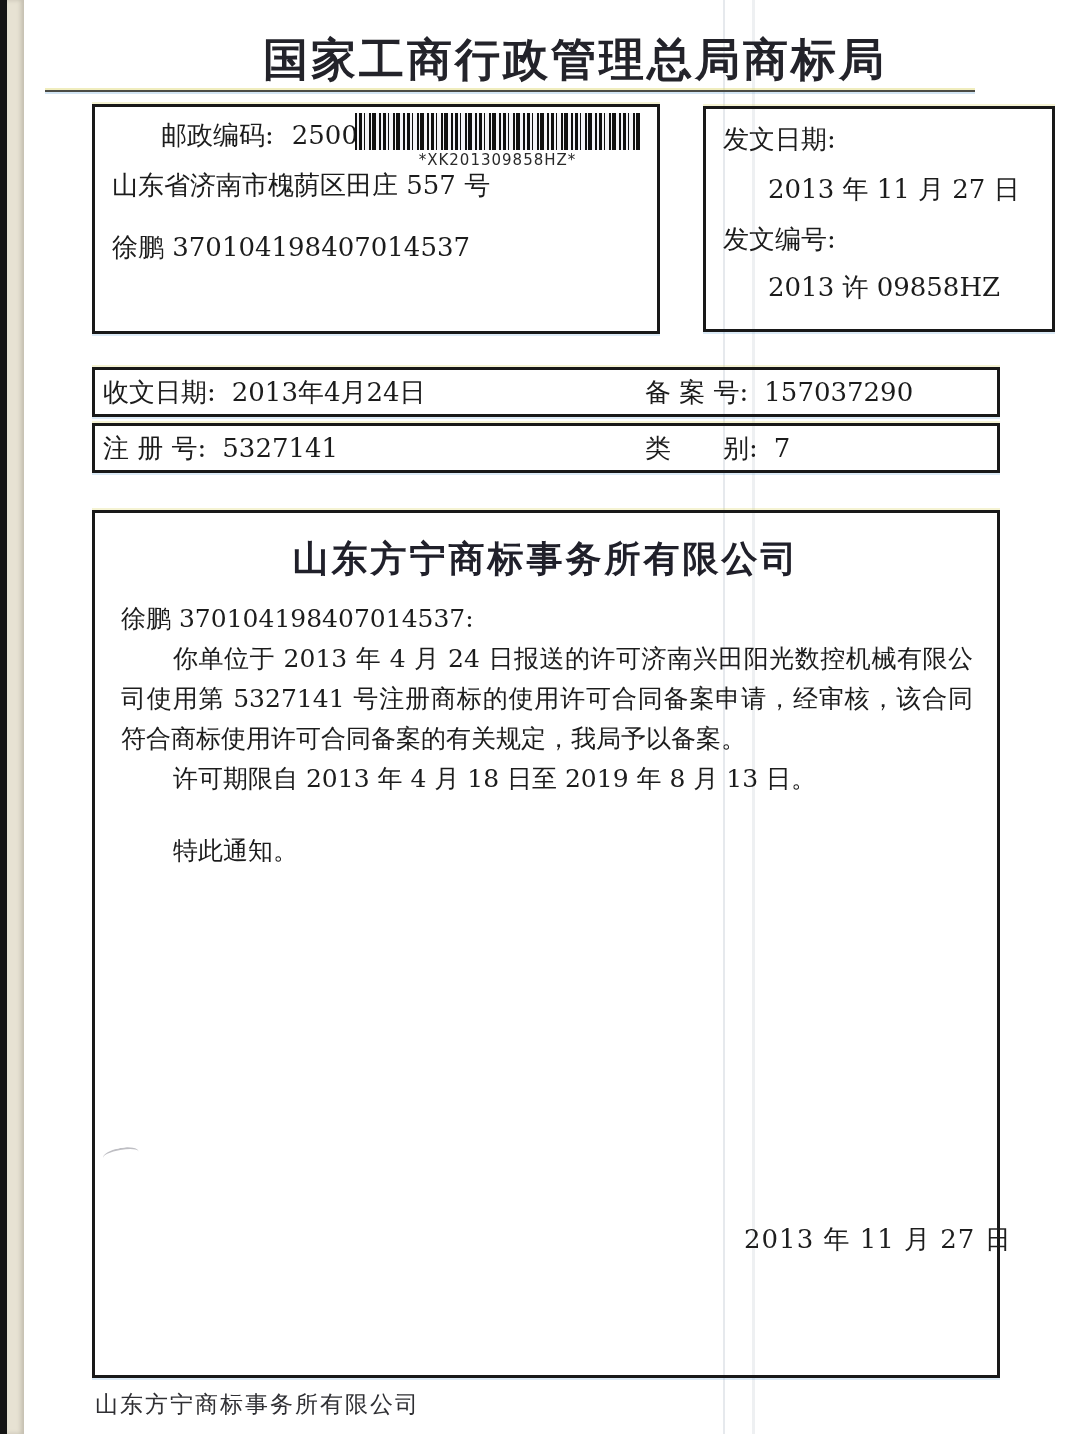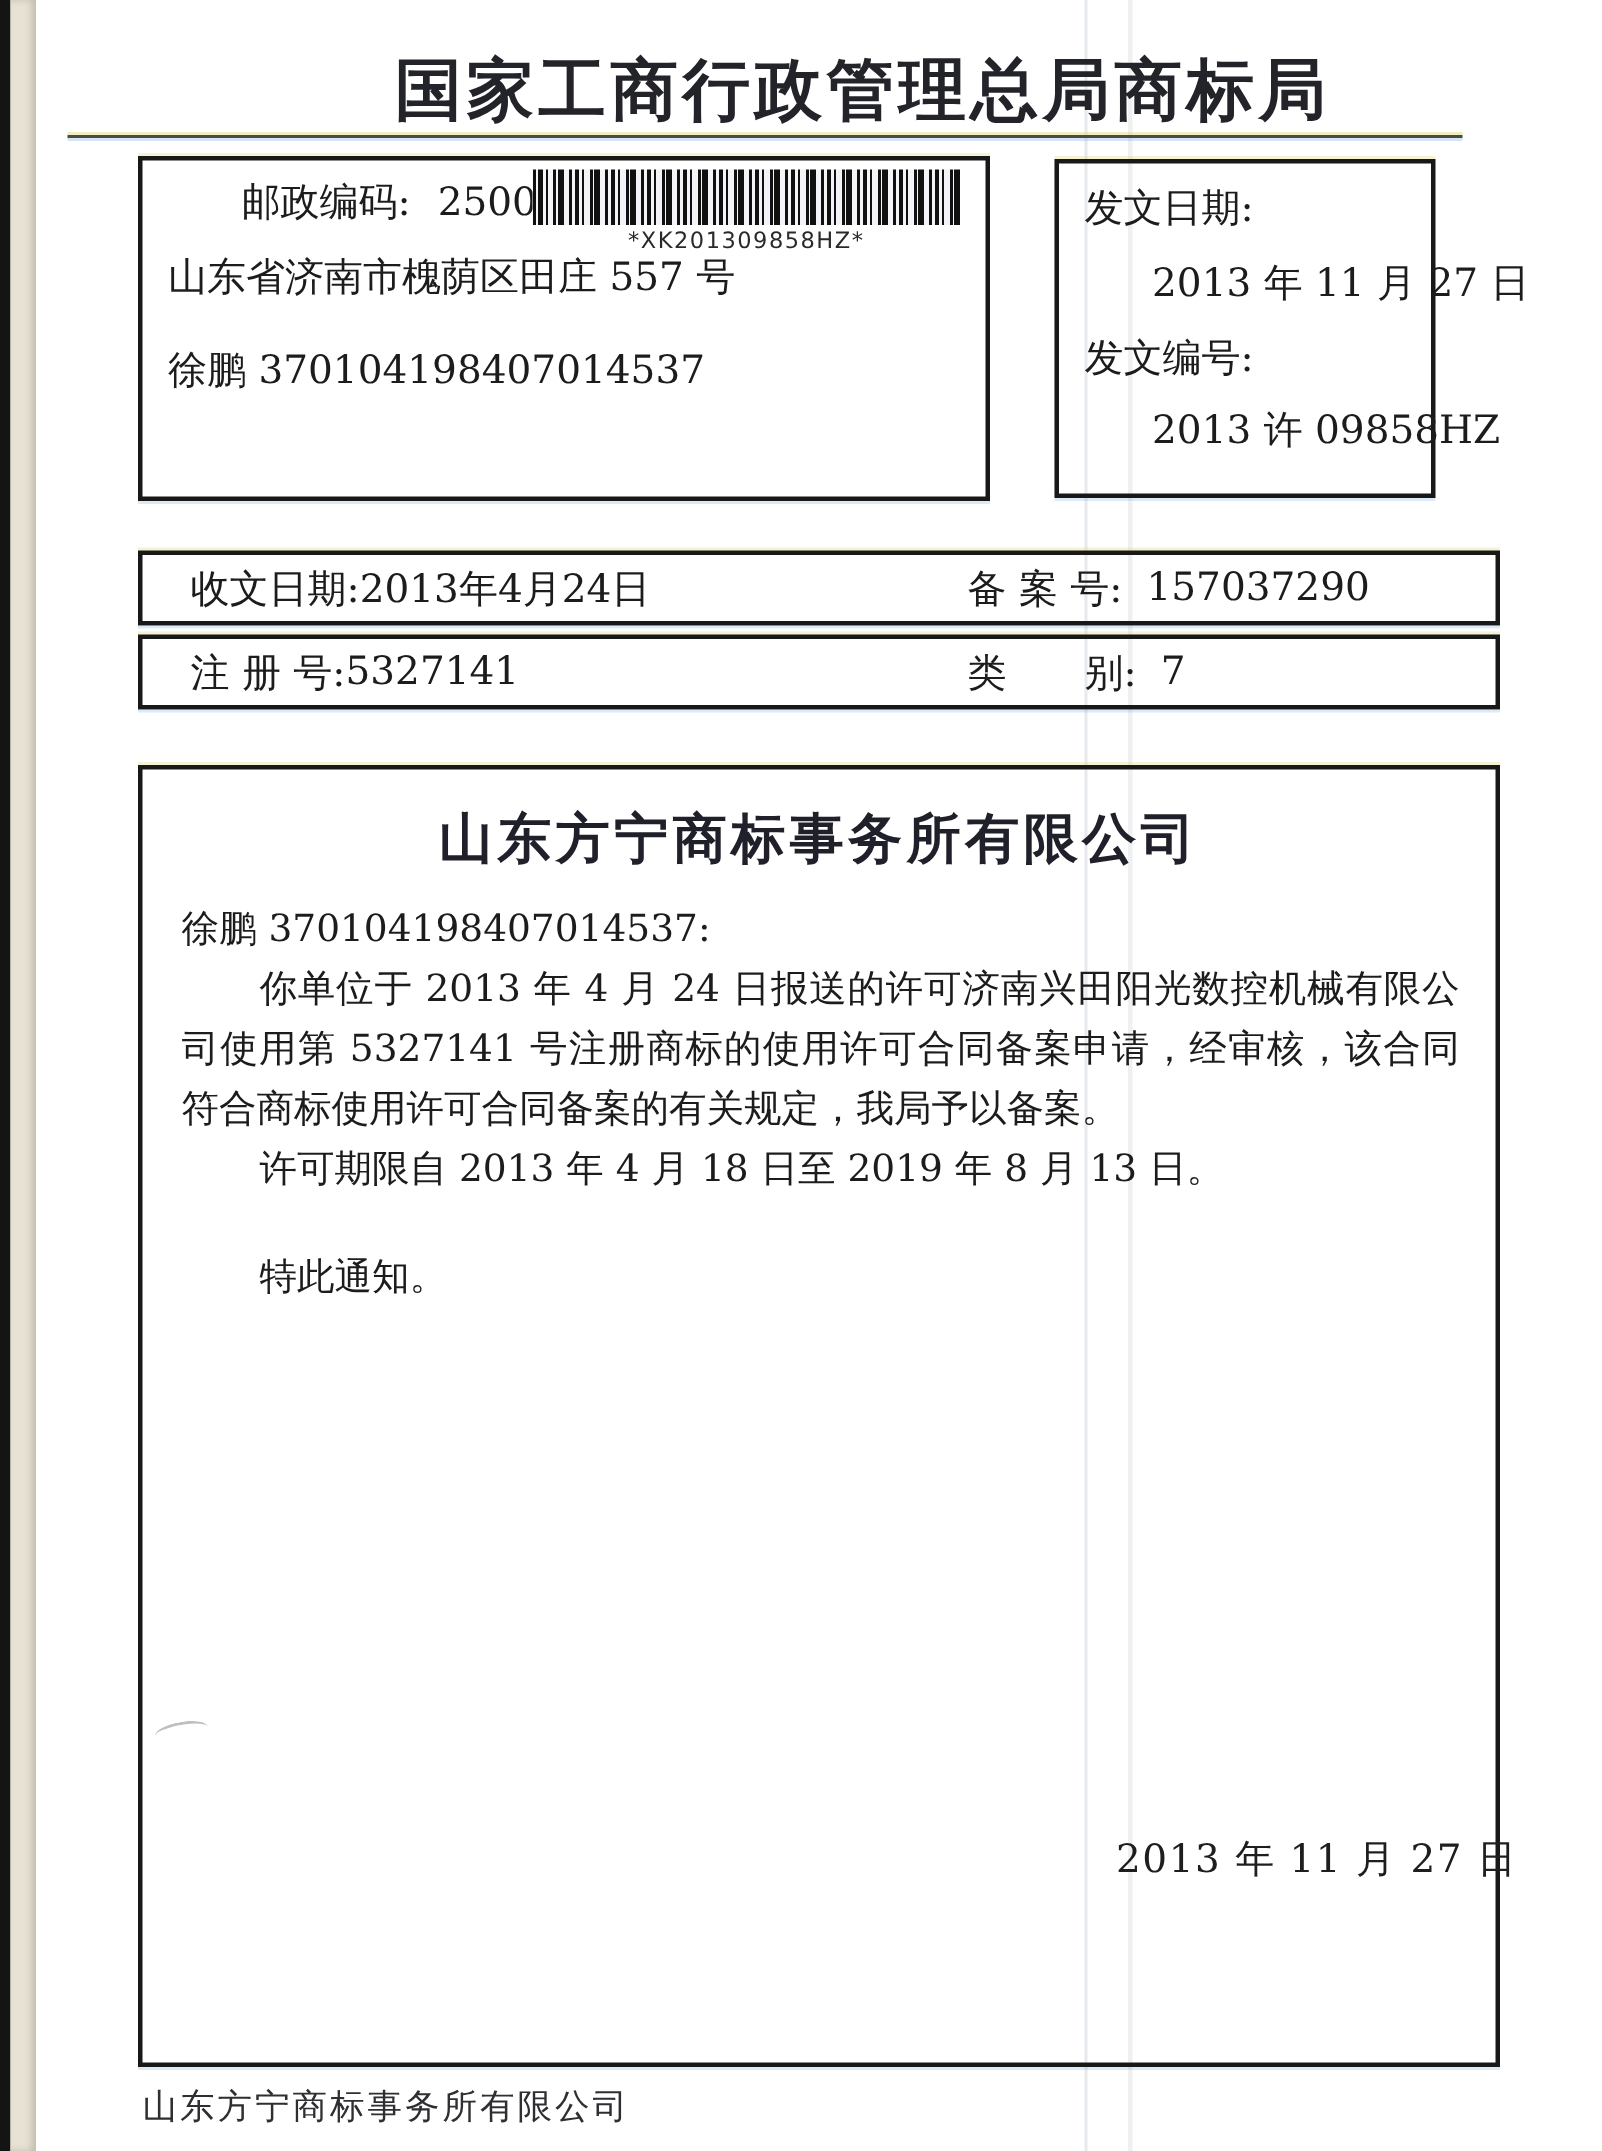--- a/index.html
+++ b/index.html
@@ -24,21 +24,21 @@
   .header-underline{
     position:absolute;left:45px;top:90px;width:930px;height:2px;background:#4b4b45;
     box-shadow:0 -2px 0 rgba(222,214,110,.45),0 2px 0 rgba(110,170,220,.30);
   }
 
   .frame-box{
     position:absolute;border:3px solid #181818;box-sizing:border-box;
     box-shadow:0 -2px 0 rgba(222,214,110,.30),0 2px 0 rgba(110,170,220,.25);
   }
   .sender-box{left:92px;top:104px;width:568px;height:230px;}
-  .dispatch-box{left:703px;top:106px;width:254px;height:226px;}
+  .dispatch-box{left:703px;top:106px;width:352px;height:226px;}
   .row-box{left:92px;width:908px;height:50px;}
   .row1{top:367px;}
   .row2{top:423px;}
   .notice-box{left:92px;top:510px;width:908px;height:868px;}
 
   .abs{position:absolute;}
   .line26{font-size:26px;line-height:36px;white-space:nowrap;}
 
   .barcode{
     position:absolute;left:260px;top:6px;width:285px;height:37px;
@@ -46,21 +46,21 @@
       #101010 0 2px,#f4f4f8 2px 4px,#101010 4px 7px,#f4f4f8 7px 9px,
       #101010 9px 10px,#f4f4f8 10px 14px,#101010 14px 16px,#f4f4f8 16px 17px,
       #101010 17px 21px,#f4f4f8 21px 24px);
   }
   .barcode-text{
     position:absolute;left:260px;top:44px;width:285px;text-align:center;
     font-family:"DejaVu Sans","Liberation Sans",sans-serif;
     font-size:15px;letter-spacing:1px;color:#2a2a2a;white-space:nowrap;
   }
 
-  .row-inner{display:flex;align-items:center;height:100%;padding-left:32px;font-size:26px;white-space:nowrap;}
+  .row-inner{display:flex;align-items:center;height:100%;padding-left:8px;gap:16px;font-size:26px;white-space:nowrap;}
   .pair2{position:absolute;left:550px;top:0;height:100%;display:flex;align-items:center;gap:16px;font-size:26px;white-space:nowrap;}
 
   .notice-title{
     position:absolute;left:0;top:22px;width:902px;text-align:center;
     font-size:36px;font-weight:bold;letter-spacing:3px;color:#20202a;
   }
   .notice-body{position:absolute;left:26px;top:86px;width:852px;font-size:25px;line-height:40px;text-align:justify;}
   .salutation{white-space:nowrap;}
   .para{text-indent:52px;margin:0;}
   .closing{text-indent:52px;margin-top:32px;}

